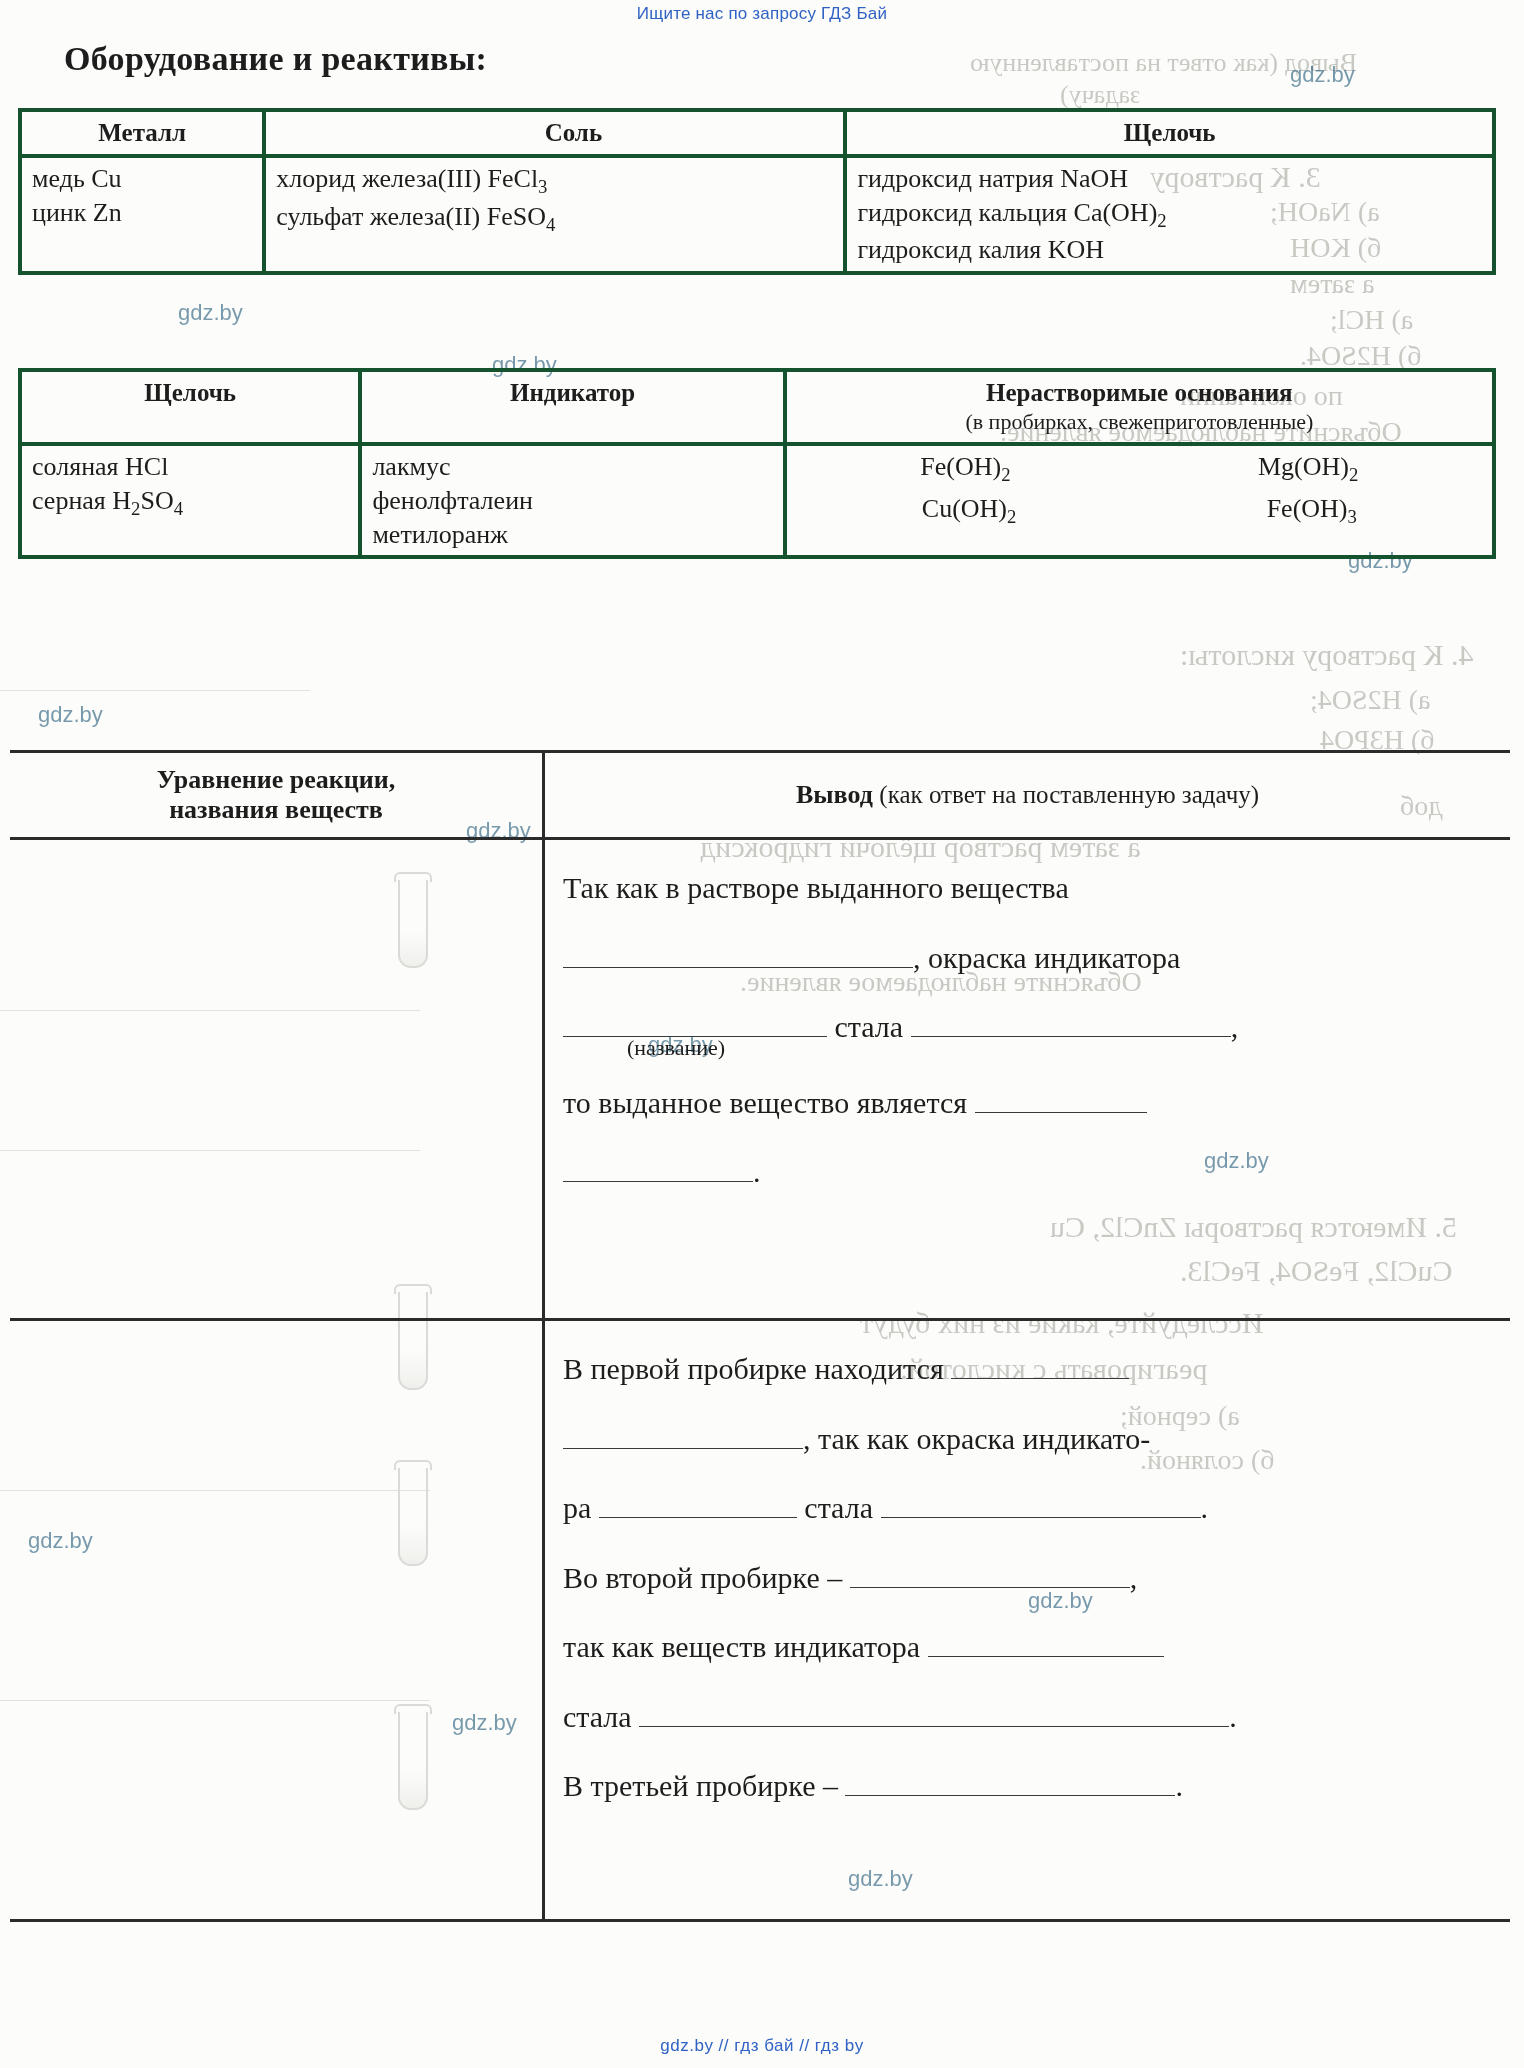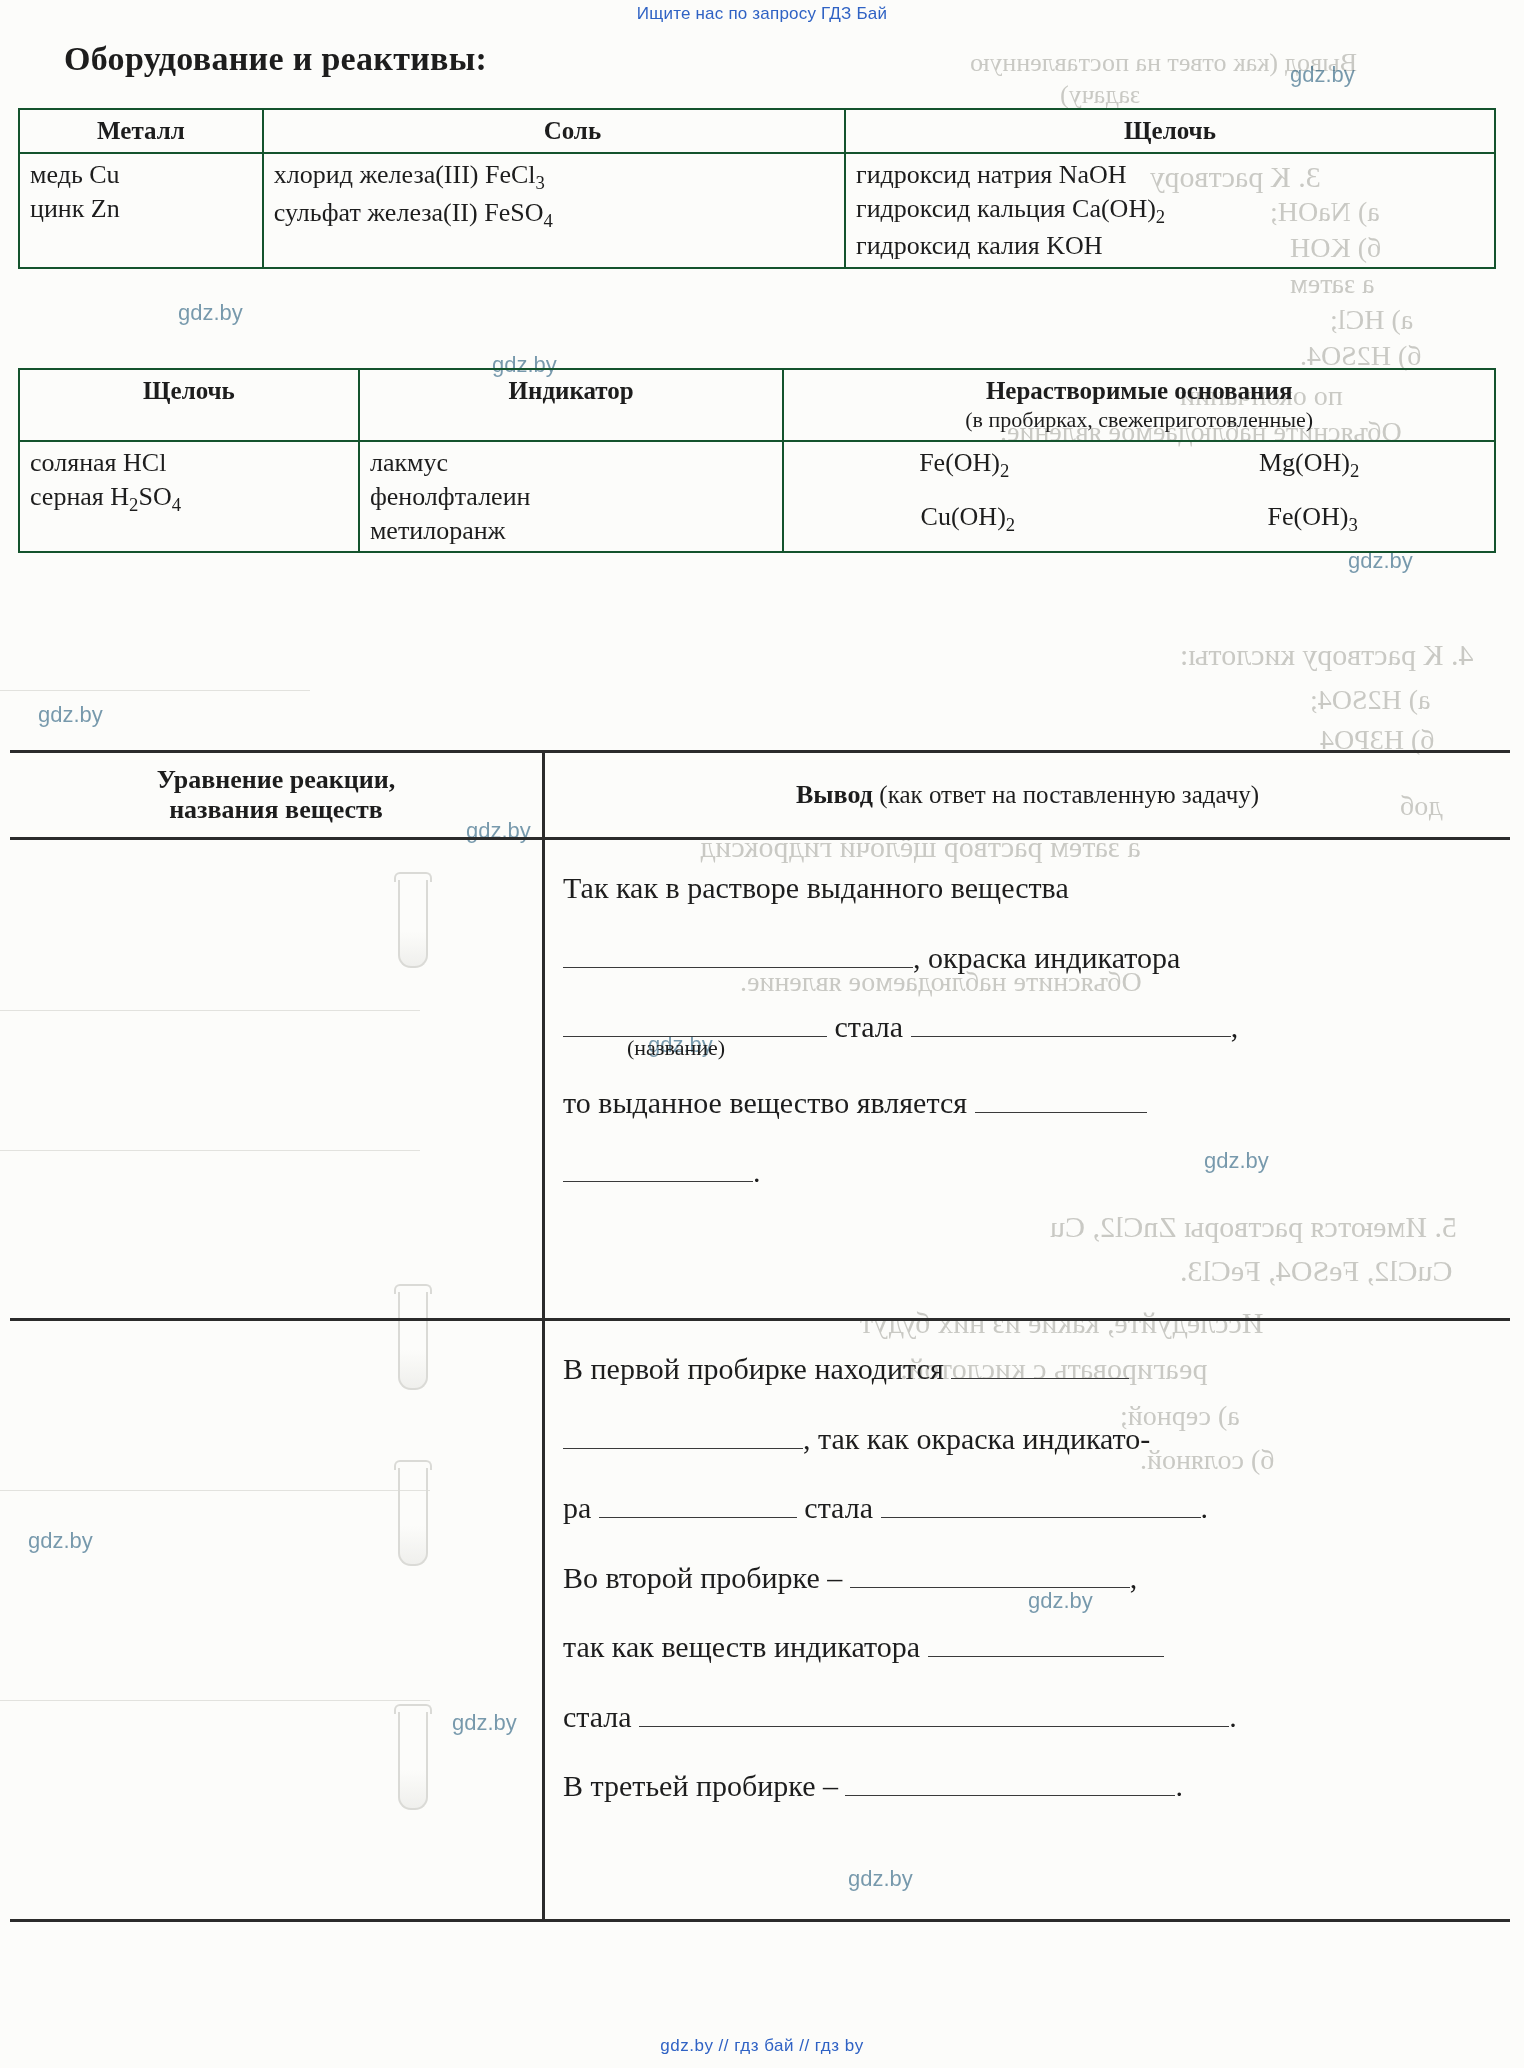--- a/index.html
+++ b/index.html
@@ -73,21 +73,21 @@
     font-weight: bold;
     letter-spacing: .3px;
   }
 
   table.grid {
     position: absolute;
     border-collapse: collapse;
     background: transparent;
   }
   table.grid td, table.grid th {
-    border: 2px solid #14532d;
+    border: 4px solid #14532d;
     padding: 4px 10px;
     vertical-align: top;
     font-size: 26px;
     font-weight: normal;
   }
   table.grid th {
     font-weight: bold;
     font-size: 25px;
     padding: 7px 10px;
   }
@@ -289,21 +289,21 @@
           </div>
         </td>
         <td>
           <div class="cell-lines">
             <div>лакмус</div>
             <div>фенолфталеин</div>
             <div>метилоранж</div>
           </div>
         </td>
         <td>
-          <div class="cell-lines" style="display:flex;flex-direction:column;gap:16px;">
+          <div class="cell-lines" style="display:flex;flex-direction:column;gap:4px;">
             <div style="display:flex;justify-content:space-around;">
               <span>Fe(OH)<sub>2</sub></span>
               <span>Mg(OH)<sub>2</sub></span>
             </div>
             <div style="display:flex;justify-content:space-around;">
               <span>Cu(OH)<sub>2</sub></span>
               <span>Fe(OH)<sub>3</sub></span>
             </div>
           </div>
         </td>

